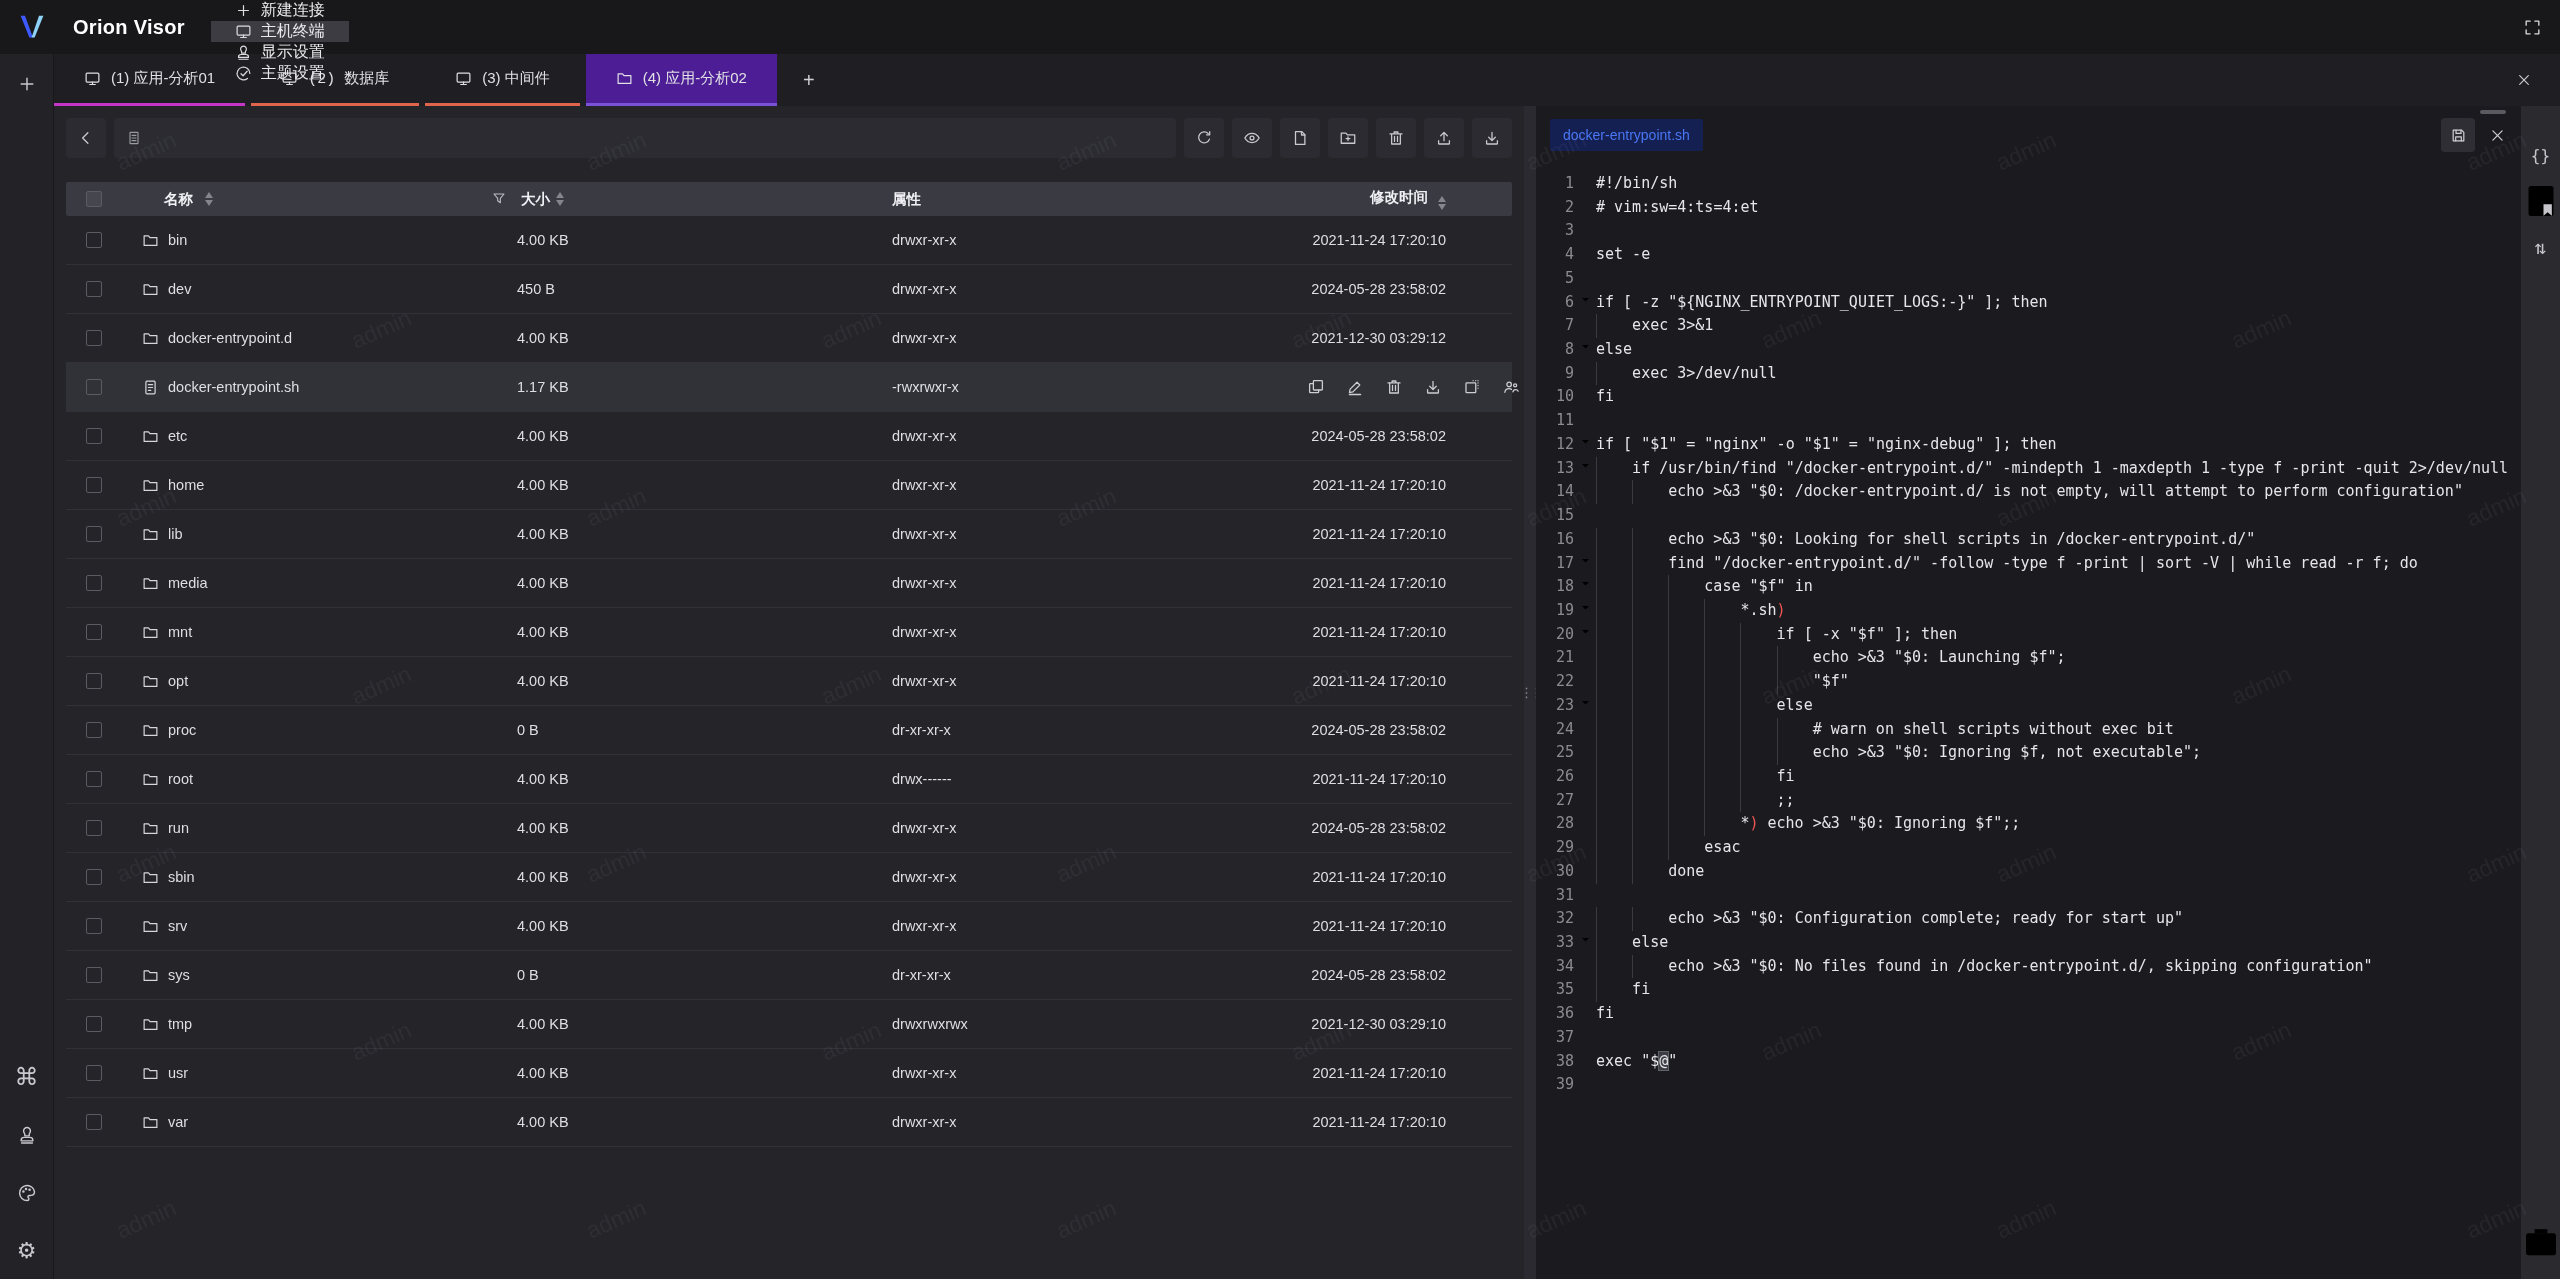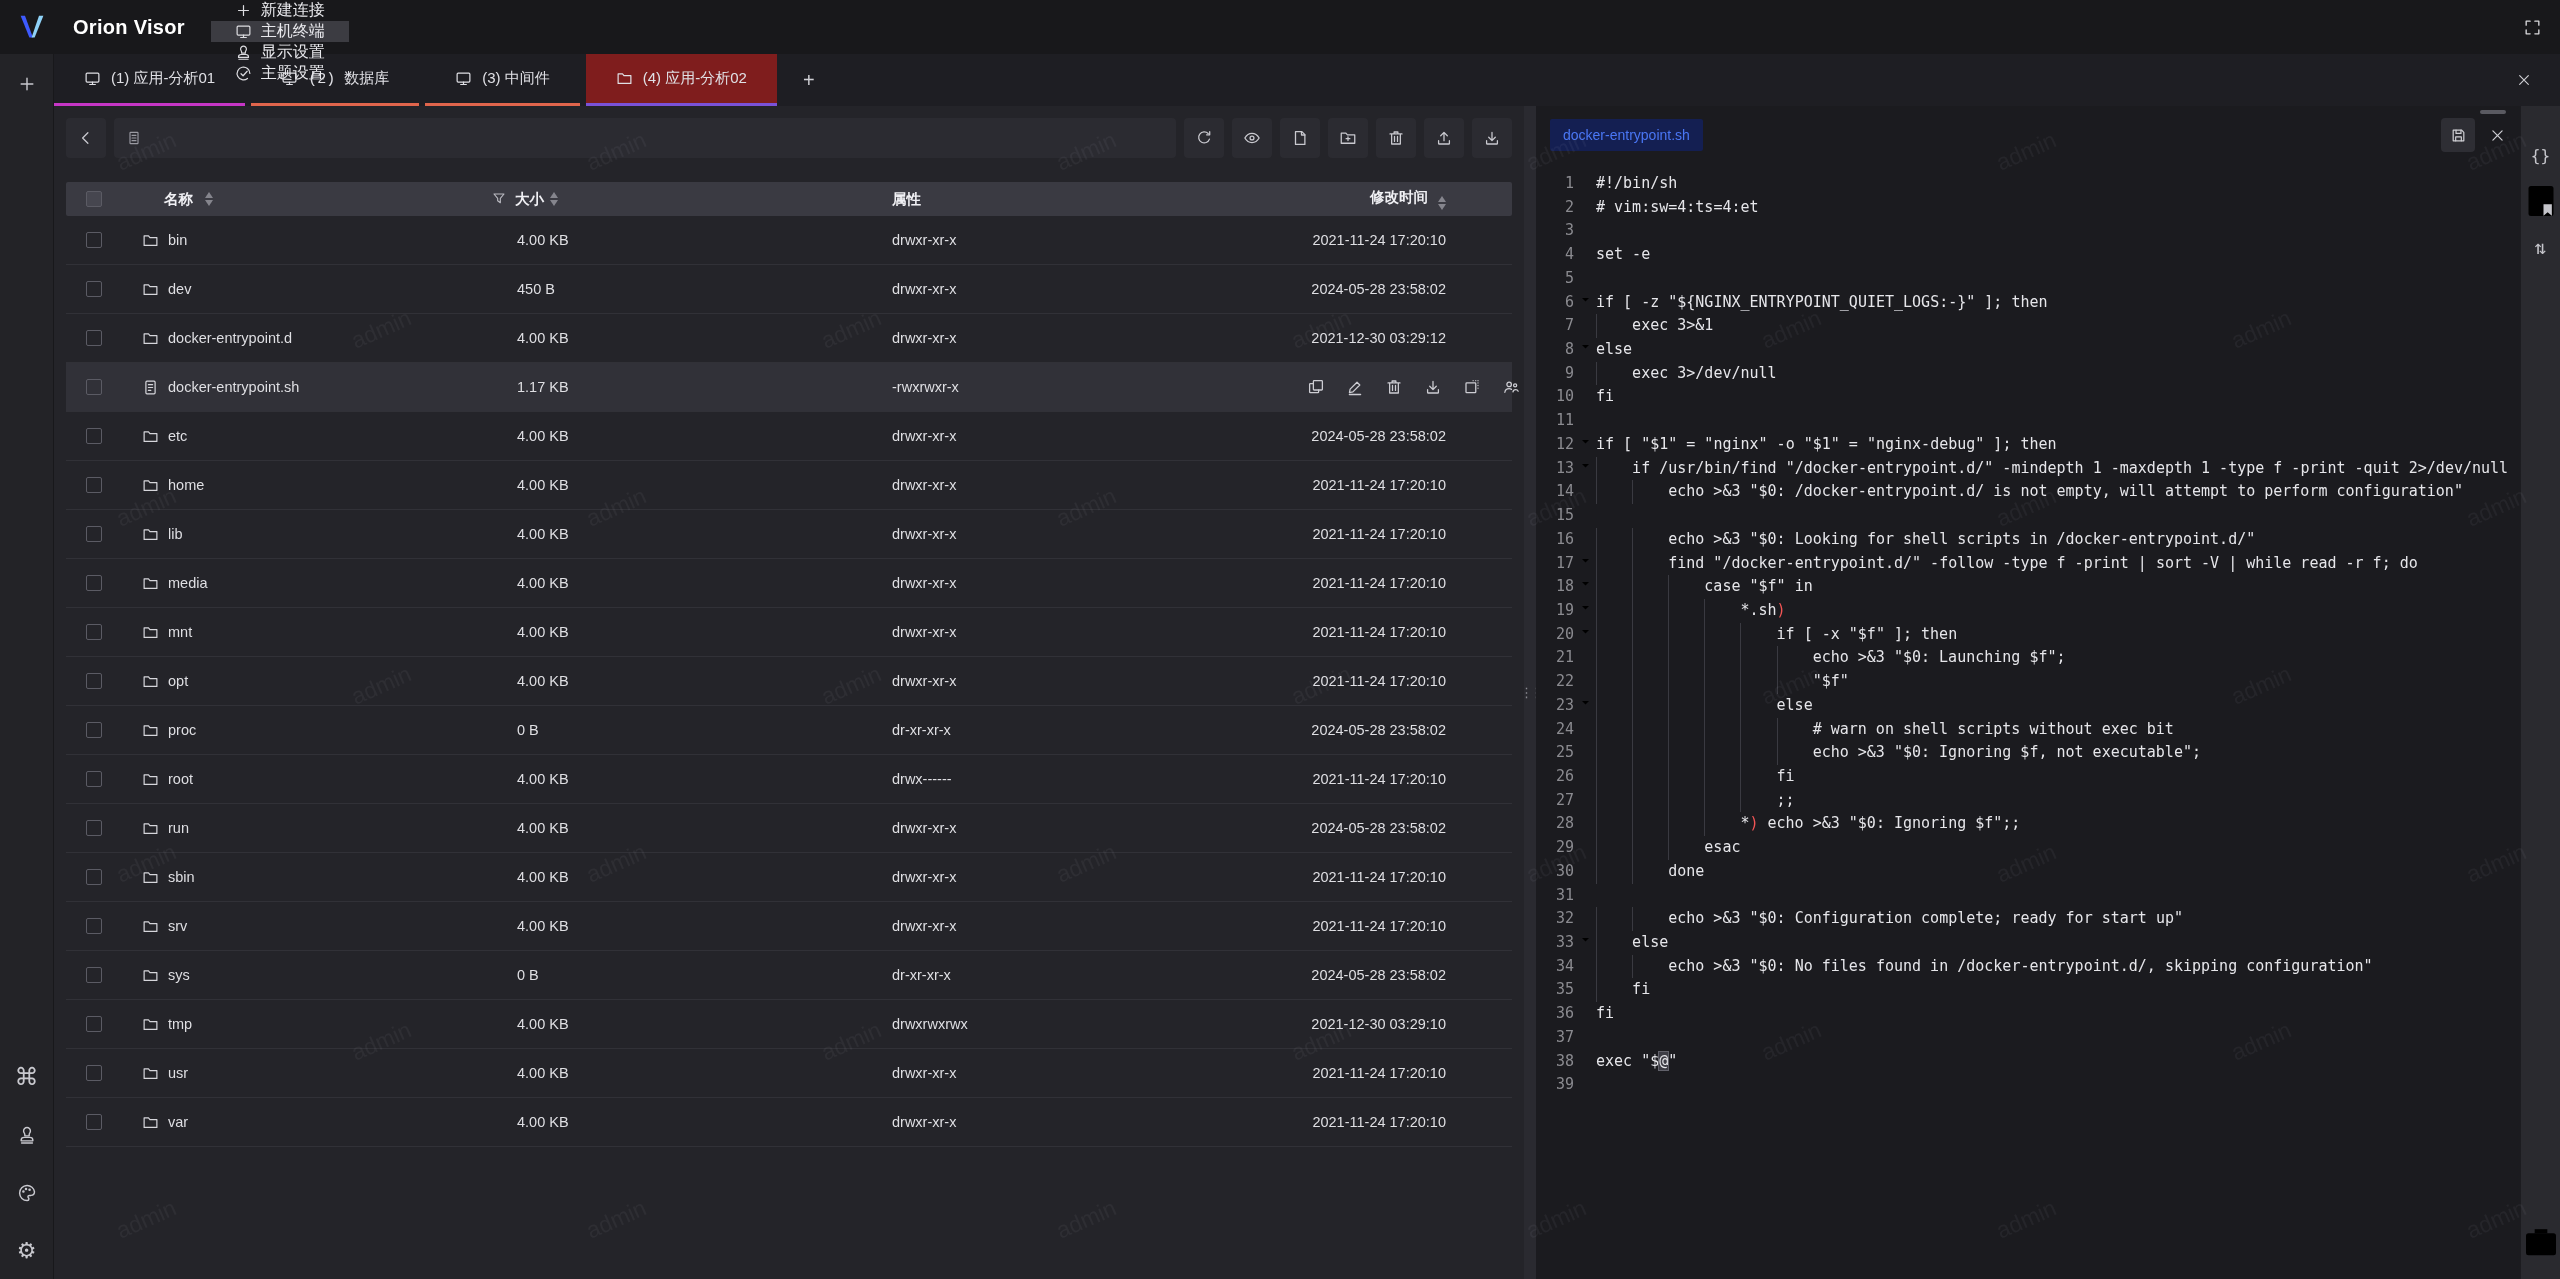--- a/index.html
+++ b/index.html
@@ -38,21 +38,21 @@
   .rail-bottom { display:flex; flex-direction:column; margin-bottom:6px; gap:14px; }
   .rail-glyph { font-size:24px; color:#c9c9cf; line-height:1; }
 
   .center-col { flex:1; display:flex; flex-direction:column; min-width:0; }
 
   
   .tabbar { height:52px; background:#1e1e23; display:flex; align-items:stretch; }
   .tab { display:flex; align-items:center; gap:10px; padding:0 30px; font-size:15px;
     color:#e0e0e5; border-bottom:3px solid transparent; margin-right:6px; cursor:pointer; white-space:nowrap; }
   .tab .icon { font-size:17px; }
-  .tab.active { background:#7f1d1d; }
+  .tab.active { background:#4c1d95; }
   .tab-add { width:52px; display:flex; align-items:center; justify-content:center;
     font-size:20px; color:#cfcfd4; cursor:pointer; }
   .tabbar-right { margin-left:auto; display:flex; align-items:center; padding-right:22px; }
   .tabbar-close { font-size:16px; color:#cfcfd4; cursor:pointer; padding:6px; }
 
   
   .panes { flex:1; display:flex; min-height:0; background:#242429; }
 
   
   .fm { width:1470px; padding:12px 12px 0 12px; display:flex; flex-direction:column; }
@@ -68,21 +68,21 @@
   .t-row { display:grid; grid-template-columns:56px 355px 375px 455px 1fr; align-items:center; }
   .t-head { background:#3a3a42; height:34px; border-radius:2px; font-weight:bold; color:#f0f0f4; }
   .t-body .t-row { height:49px; border-bottom:1px solid #313137; color:#dfdfe3; }
   .t-row.selected { background:#313138; }
   .cell-check { display:flex; justify-content:center; }
   .checkbox { width:16px; height:16px; border:1px solid #5b5b64; border-radius:2px; background:transparent; cursor:pointer; }
   .checkbox.head { background:#46464f; border-color:#5b5b64; }
   .cell-name { display:flex; align-items:center; gap:9px; padding-left:20px; }
   .cell-name .icon { font-size:17px; color:#d6d6db; }
   .t-head .cell-name { padding-left:42px; gap:6px; }
-  .cell-size { padding-left:40px; display:flex; align-items:center; gap:8px; }
+  .cell-size { padding-left:40px; display:flex; align-items:center; gap:14px; }
   .t-head .cell-size { padding-left:0; }
   .t-head .cell-size .icon { font-size:16px; color:#b9b9c0; margin-left:14px; }
   .cell-attr { padding-left:40px; }
   .cell-time { text-align:right; padding-right:66px; }
   .sorter { display:inline-flex; flex-direction:column; margin-left:6px; line-height:0; }
   .sorter i { width:0; height:0; border-left:4.5px solid transparent; border-right:4.5px solid transparent; }
   .sorter i.up { border-bottom:6px solid #85858d; margin-bottom:2.5px; }
   .sorter i.dn { border-top:6px solid #85858d; }
   .row-actions { display:flex; justify-content:flex-end; gap:21px; padding-right:44px; }
   .row-actions .icon { font-size:18px; color:#cdcdd3; cursor:pointer; }

